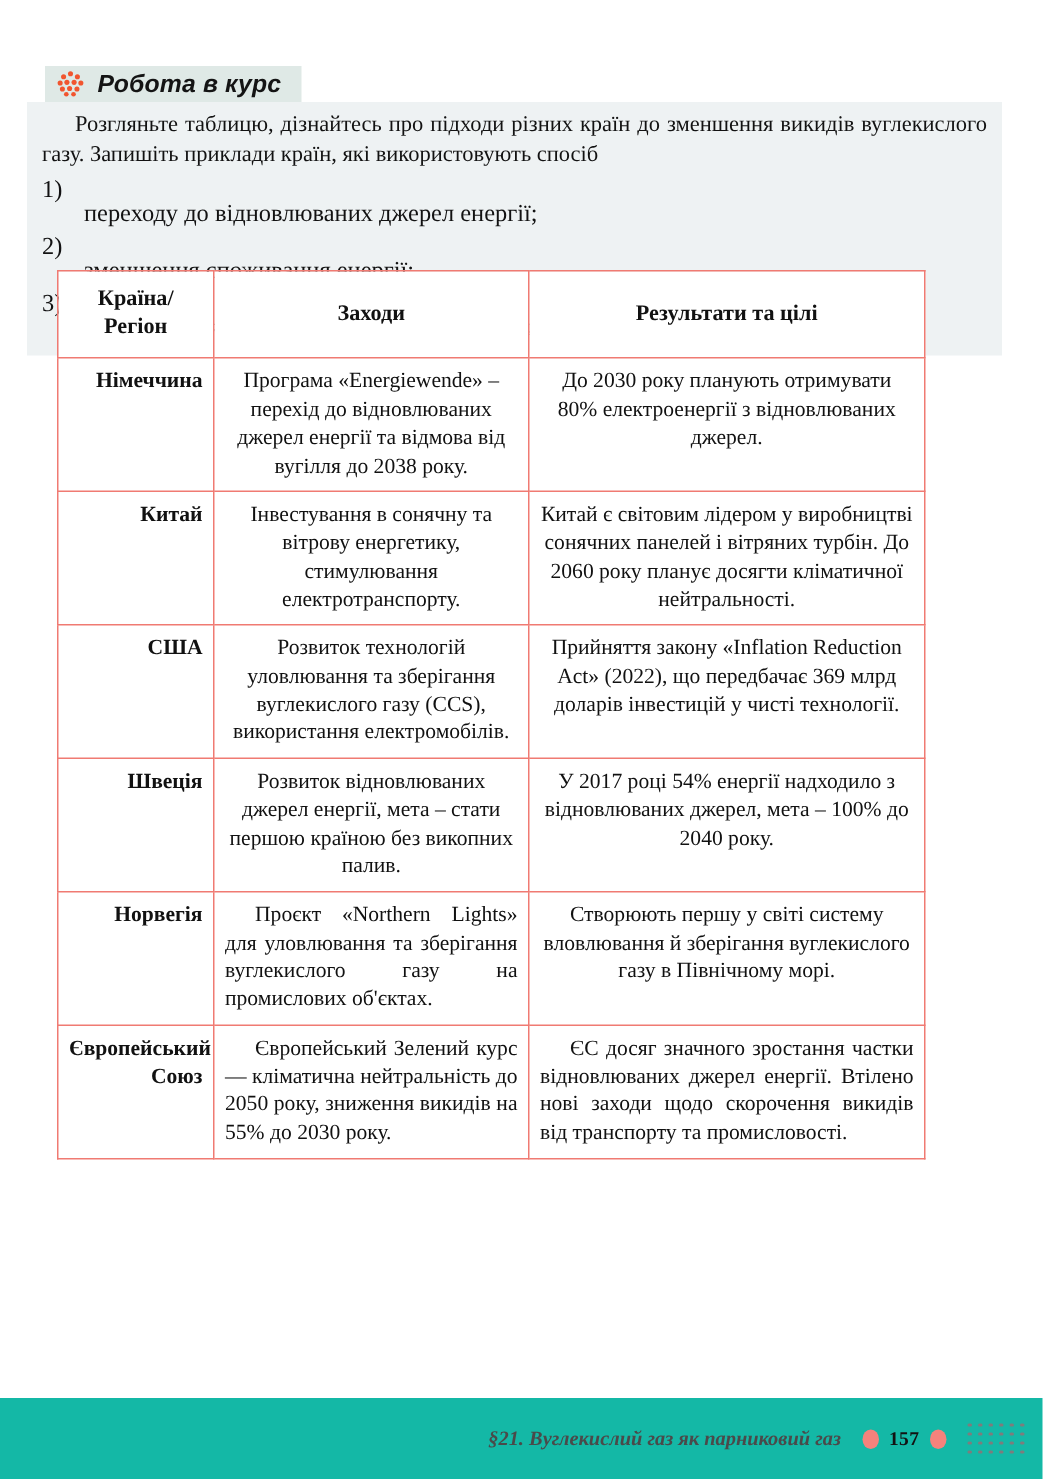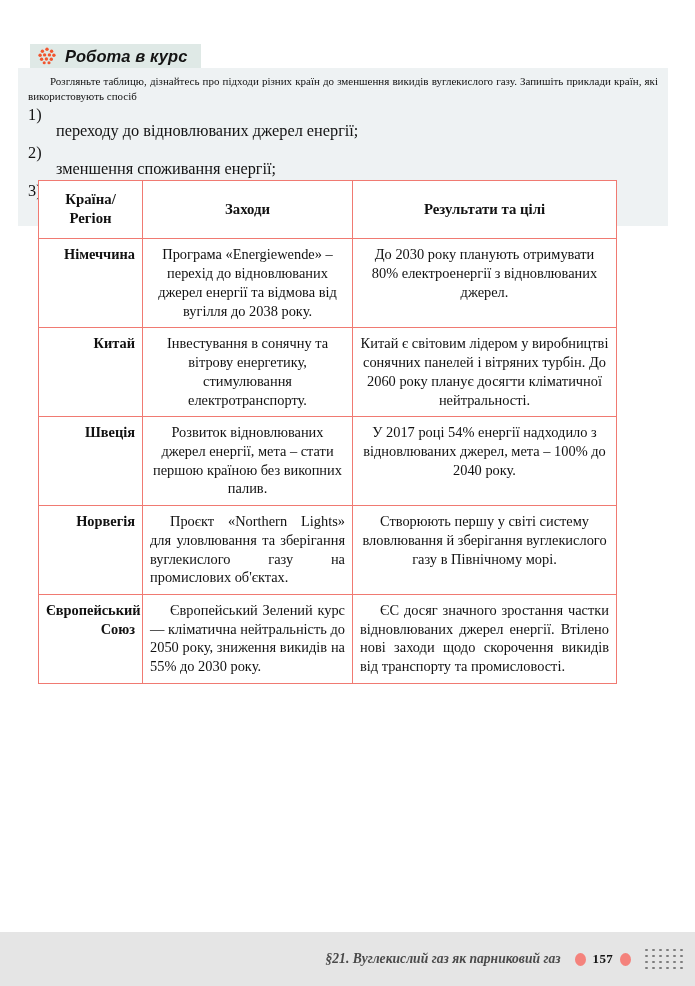--- a/index.html
+++ b/index.html
@@ -63,21 +63,21 @@
     position: absolute;
     left: 18px;
     top: 68px;
     width: 650px;
     background: #eef2f3;
     padding: 6px 8px 8px 8px;
     box-sizing: border-box;
   }
   .intro-para {
     margin: 0;
-    font-size: 11px;
+    font-size: 15px;
     line-height: 1.32;
     text-align: justify;
     text-indent: 22px;
     padding: 0 2px;
     color: #121212;
   }
   .intro-list {
     margin: 1px 0 0 0;
     padding: 0;
     list-style: none;
@@ -146,21 +146,21 @@
     text-indent: 20px;
   }
 
   
   .footer {
     position: absolute;
     left: 0;
     top: 932px;
     width: 695px;
     height: 54px;
-    background: #e5e5e5;
+    background: #14b8a6;
   }
   .footer-inner {
     position: absolute;
     right: 10px;
     top: 14px;
     display: flex;
     align-items: center;
     height: 26px;
   }
   .foot-title {
@@ -273,20 +273,25 @@
           <td class="country">Німеччина</td>
           <td class="body-c">Програма «Energiewende» – перехід до відновлюваних джерел енергії та відмова від вугілля до 2038 року.</td>
           <td class="body-c">До 2030 року планують отримувати 80% електроенергії з відновлюваних джерел.</td>
         </tr>
         <tr>
           <td class="country">Китай</td>
           <td class="body-c">Інвестування в сонячну та вітрову енергетику, стимулювання електротранспорту.</td>
           <td class="body-c">Китай є світовим лідером у виробництві сонячних панелей і вітряних турбін. До 2060 року планує досягти кліматичної нейтральності.</td>
         </tr>
         <tr>
+          <td class="country">США</td>
+          <td class="body-c">Розвиток технологій уловлювання та зберігання вуглекислого газу (CCS), використання електромобілів.</td>
+          <td class="body-c">Прийняття закону «Inflation Reduction Act» (2022), що передбачає 369 млрд доларів інвестицій у чисті технології.</td>
+        </tr>
+        <tr>
           <td class="country">Швеція</td>
           <td class="body-c">Розвиток відновлюваних джерел енергії, мета – стати першою країною без викопних палив.</td>
           <td class="body-c">У 2017 році 54% енергії надходило з відновлюваних джерел, мета – 100% до 2040 року.</td>
         </tr>
         <tr>
           <td class="country">Норвегія</td>
           <td class="body-j">Проєкт «Northern Lights» для уловлювання та зберігання вуглекислого газу на промислових об'єктах.</td>
           <td class="body-c">Створюють першу у світі систему вловлювання й зберігання вуглекислого газу в Північному морі.</td>
         </tr>
         <tr>

